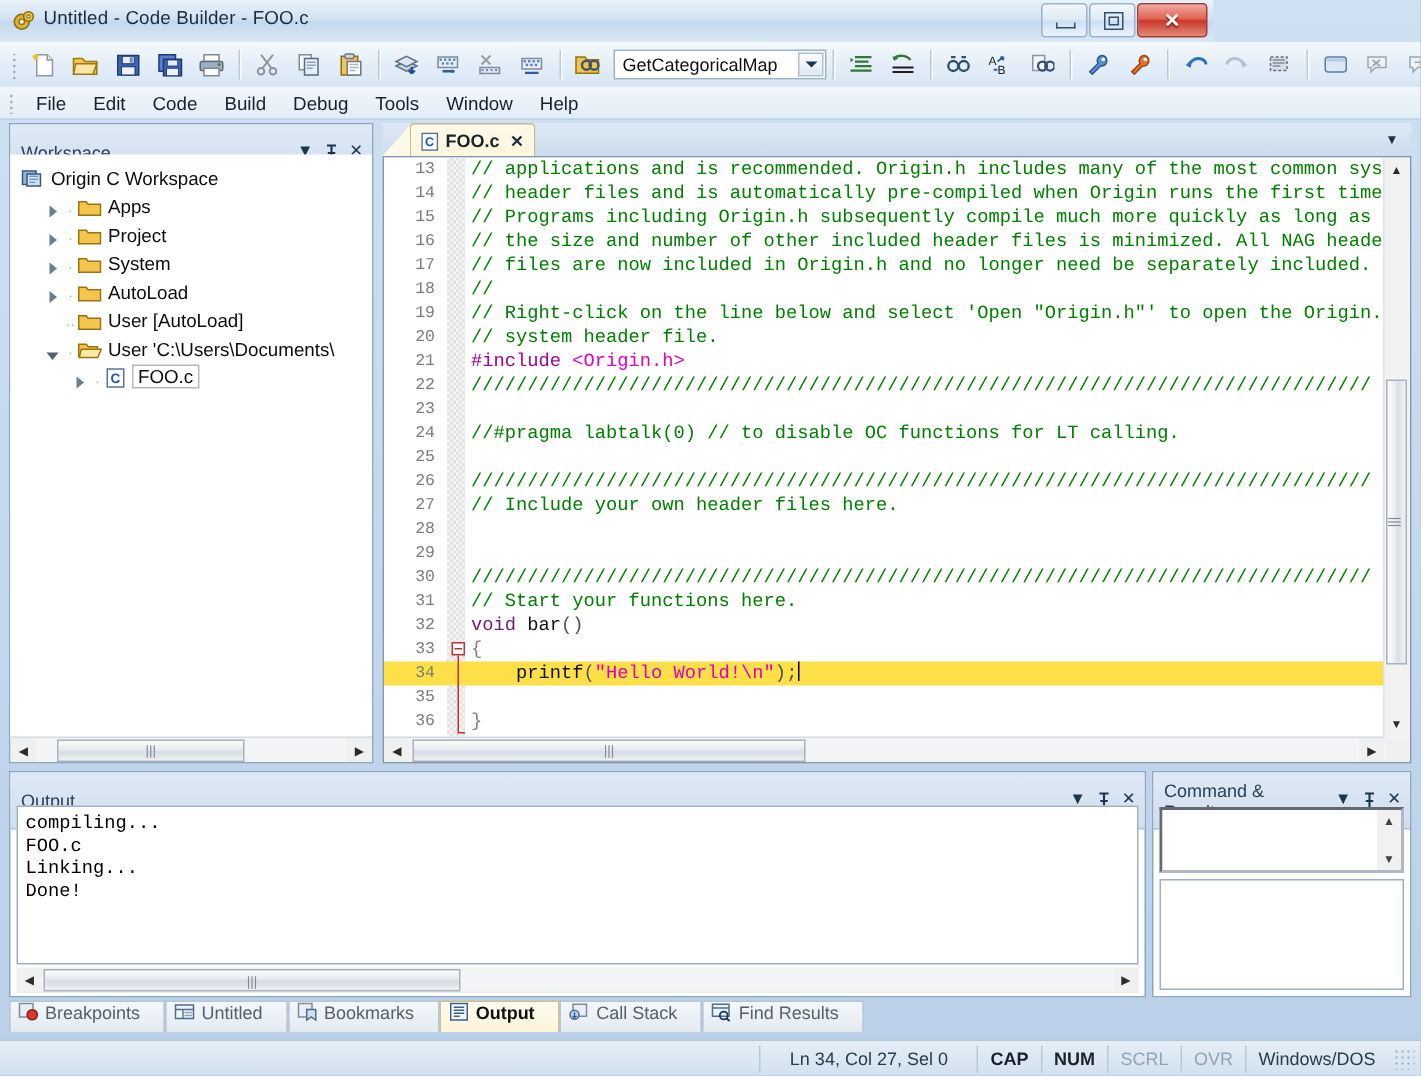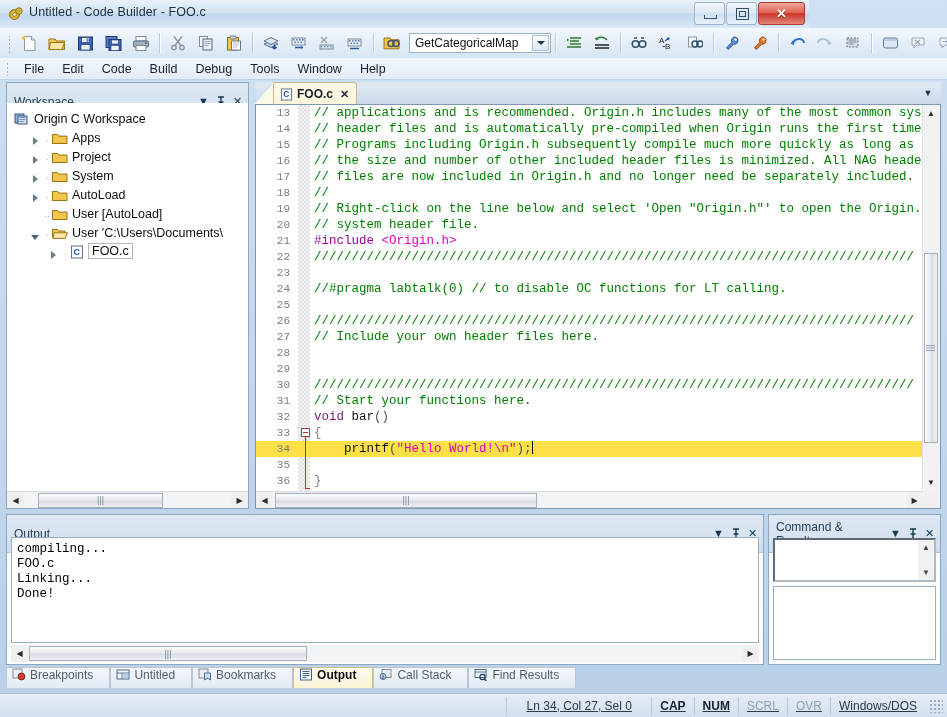--- a/index.html
+++ b/index.html
@@ -340,21 +340,21 @@
     background: linear-gradient(to bottom, #fefbef, #fdf4d8);
     border-color: #cfbf95; color: #111; font-weight: bold;
   }
 
   
   .statusbar {
     position: absolute; left: 0; bottom: 0; width: 947px; height: 24px;
     background: linear-gradient(to bottom, #e6eef7, #d2e0ee);
     border-top: 1px solid #b2c6da;
     display: flex; align-items: center; justify-content: flex-end;
-    font-size: 12px; color: #2c3a47; box-sizing: border-box; padding-right: 4px; text-decoration: underline;
+    font-size: 12px; color: #2c3a47; box-sizing: border-box; padding-right: 4px;
   }
   .sb-cell {
     padding: 0 8px; height: 18px; display: flex; align-items: center;
     border-left: 1px solid #b7c8d9;
   }
   .sb-cell.on { font-weight: bold; color: #17222c; }
   .sb-cell.off { color: #93a3b2; }
   .sb-grip {
     width: 14px; height: 14px; margin-left: 4px;
     background-image: radial-gradient(#9aadbf 35%, transparent 36%);

